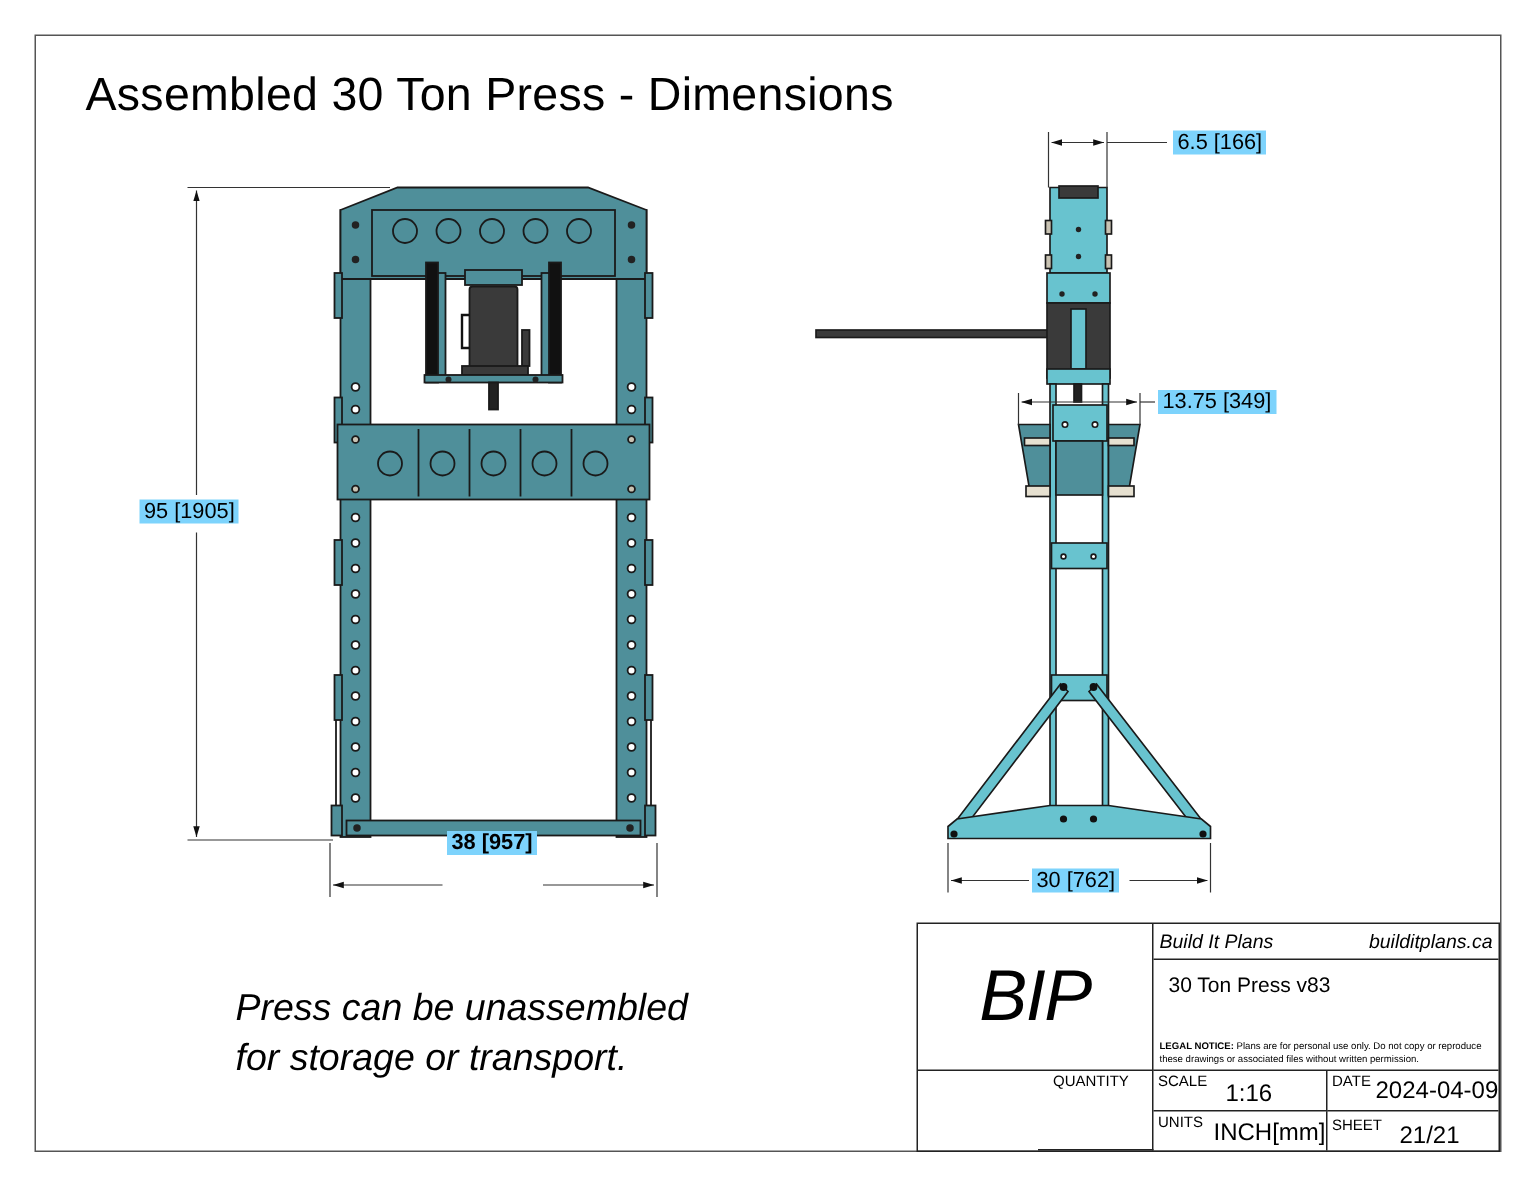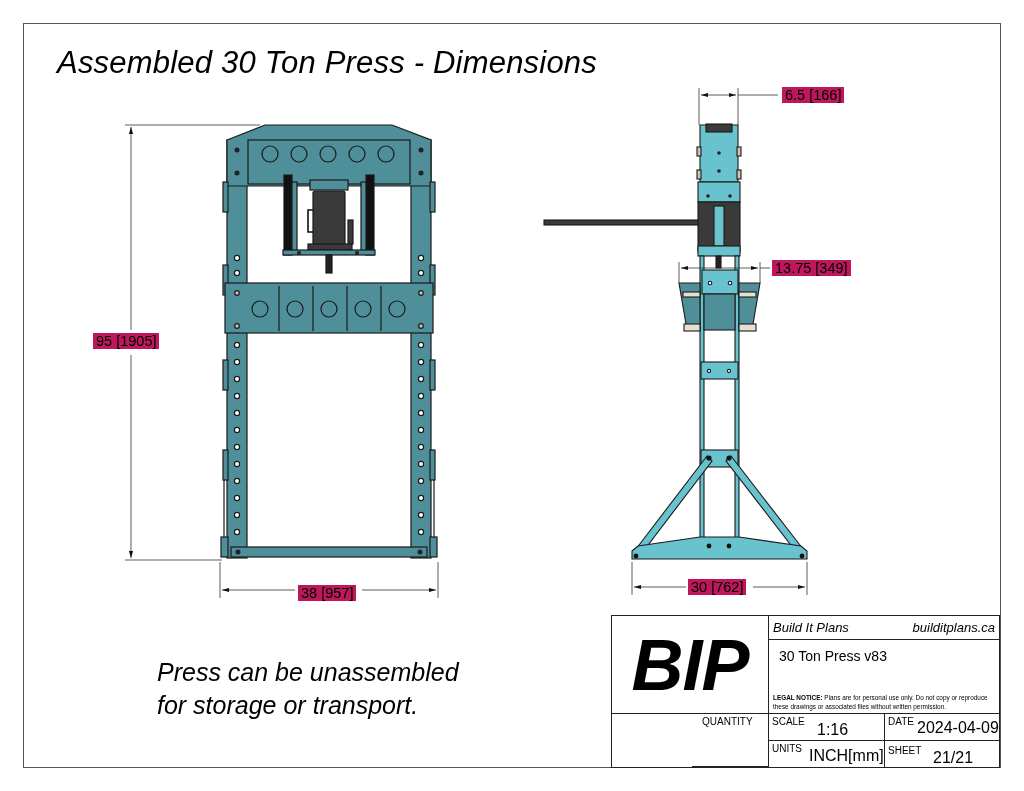--- a/index.html
+++ b/index.html
@@ -1,25 +1,25 @@
 <!DOCTYPE html>
 <html><head>
 <meta charset="utf-8">
 <style>
   html, body { margin: 0; padding: 0; background: #ffffff; }
   body { width: 1024px; height: 791px; position: relative; overflow: hidden; font-family: "Liberation Sans", sans-serif; color: #000; }
   .sheet-border { position: absolute; left: 23px; top: 23px; width: 978px; height: 745px; border: 1px solid #555; box-sizing: border-box; }
-  .title { position: absolute; left: 57px; top: 45px; font-size: 31px; font-style: italic; letter-spacing: 0.2px; }
+  .title { position: absolute; left: 57px; top: 45px; font-size: 31px; letter-spacing: 0.2px; }
   .note { position: absolute; left: 157px; top: 656px; font-size: 25px; font-style: italic; line-height: 33px; }
-  .dim { position: absolute; font-size: 14.5px; background: #be185d; padding: 0 3px; white-space: nowrap; }
+  .dim { position: absolute; font-size: 14.5px; background: #7dd3fc; padding: 0 3px; white-space: nowrap; }
   svg.drawing { position: absolute; left: 0; top: 0; }
   
   .tb { position: absolute; left: 611px; top: 615px; width: 389px; height: 153px; border: 1.5px solid #222; box-sizing: border-box; }
   .tb .cell { position: absolute; border-right: 1px solid #222; border-bottom: 1px solid #222; box-sizing: border-box; }
-  .logo { left: 0; top: 0; width: 157px; height: 98px; display: flex; align-items: center; justify-content: center; font-size: 72px; font-weight: bold; font-style: italic; letter-spacing: -1px; }
+  .logo { left: 0; top: 0; width: 157px; height: 98px; display: flex; align-items: center; justify-content: center; font-size: 48px; font-weight: normal; font-style: italic; letter-spacing: -1px; }
   .company { left: 157px; top: 0; width: 230px; height: 24px; font-size: 13px; font-style: italic; padding: 4px 4px 0 4px; display: flex; justify-content: space-between; border-right: none !important; }
   .project { left: 157px; top: 24px; width: 230px; height: 74px; border-right: none !important; }
   .project .pname { position: absolute; left: 10px; top: 8px; font-size: 14px; }
   .project .legal { position: absolute; left: 4px; top: 53px; font-size: 6.4px; line-height: 9px; width: 226px; }
   .lbl { position: absolute; left: 3px; top: 2px; font-size: 10px; }
   .val { position: absolute; font-size: 16px; }
 </style>
 </head>
 <body>
 
@@ -233,21 +233,21 @@
     <line x1="681" y1="268" x2="758" y2="268" marker-start="url(#arr)" marker-end="url(#arr)"></line>
     <line x1="760" y1="268" x2="770" y2="268"></line>
     <line x1="632" y1="562" x2="632" y2="595"></line>
     <line x1="807" y1="562" x2="807" y2="595"></line>
     <line x1="634" y1="587" x2="686" y2="587" marker-start="url(#arr)"></line>
     <line x1="753" y1="587" x2="805" y2="587" marker-end="url(#arr)"></line>
   </g>
 </svg>
 
 <div class="dim" style="left:93px; top:333px;">95 [1905]</div>
-<div class="dim" style="left:298px; top:585px;">38 [957]</div>
+<div class="dim" style="left:298px; top:554px;font-weight:bold;">38 [957]</div>
 <div class="dim" style="left:782px; top:87px;">6.5 [166]</div>
 <div class="dim" style="left:772px; top:260px;">13.75 [349]</div>
 <div class="dim" style="left:688px; top:579px;">30 [762]</div>
 
 <div class="note">
   <div>Press can be unassembled</div>
   <div>for storage or transport.</div>
 </div>
 
 <div class="tb">

